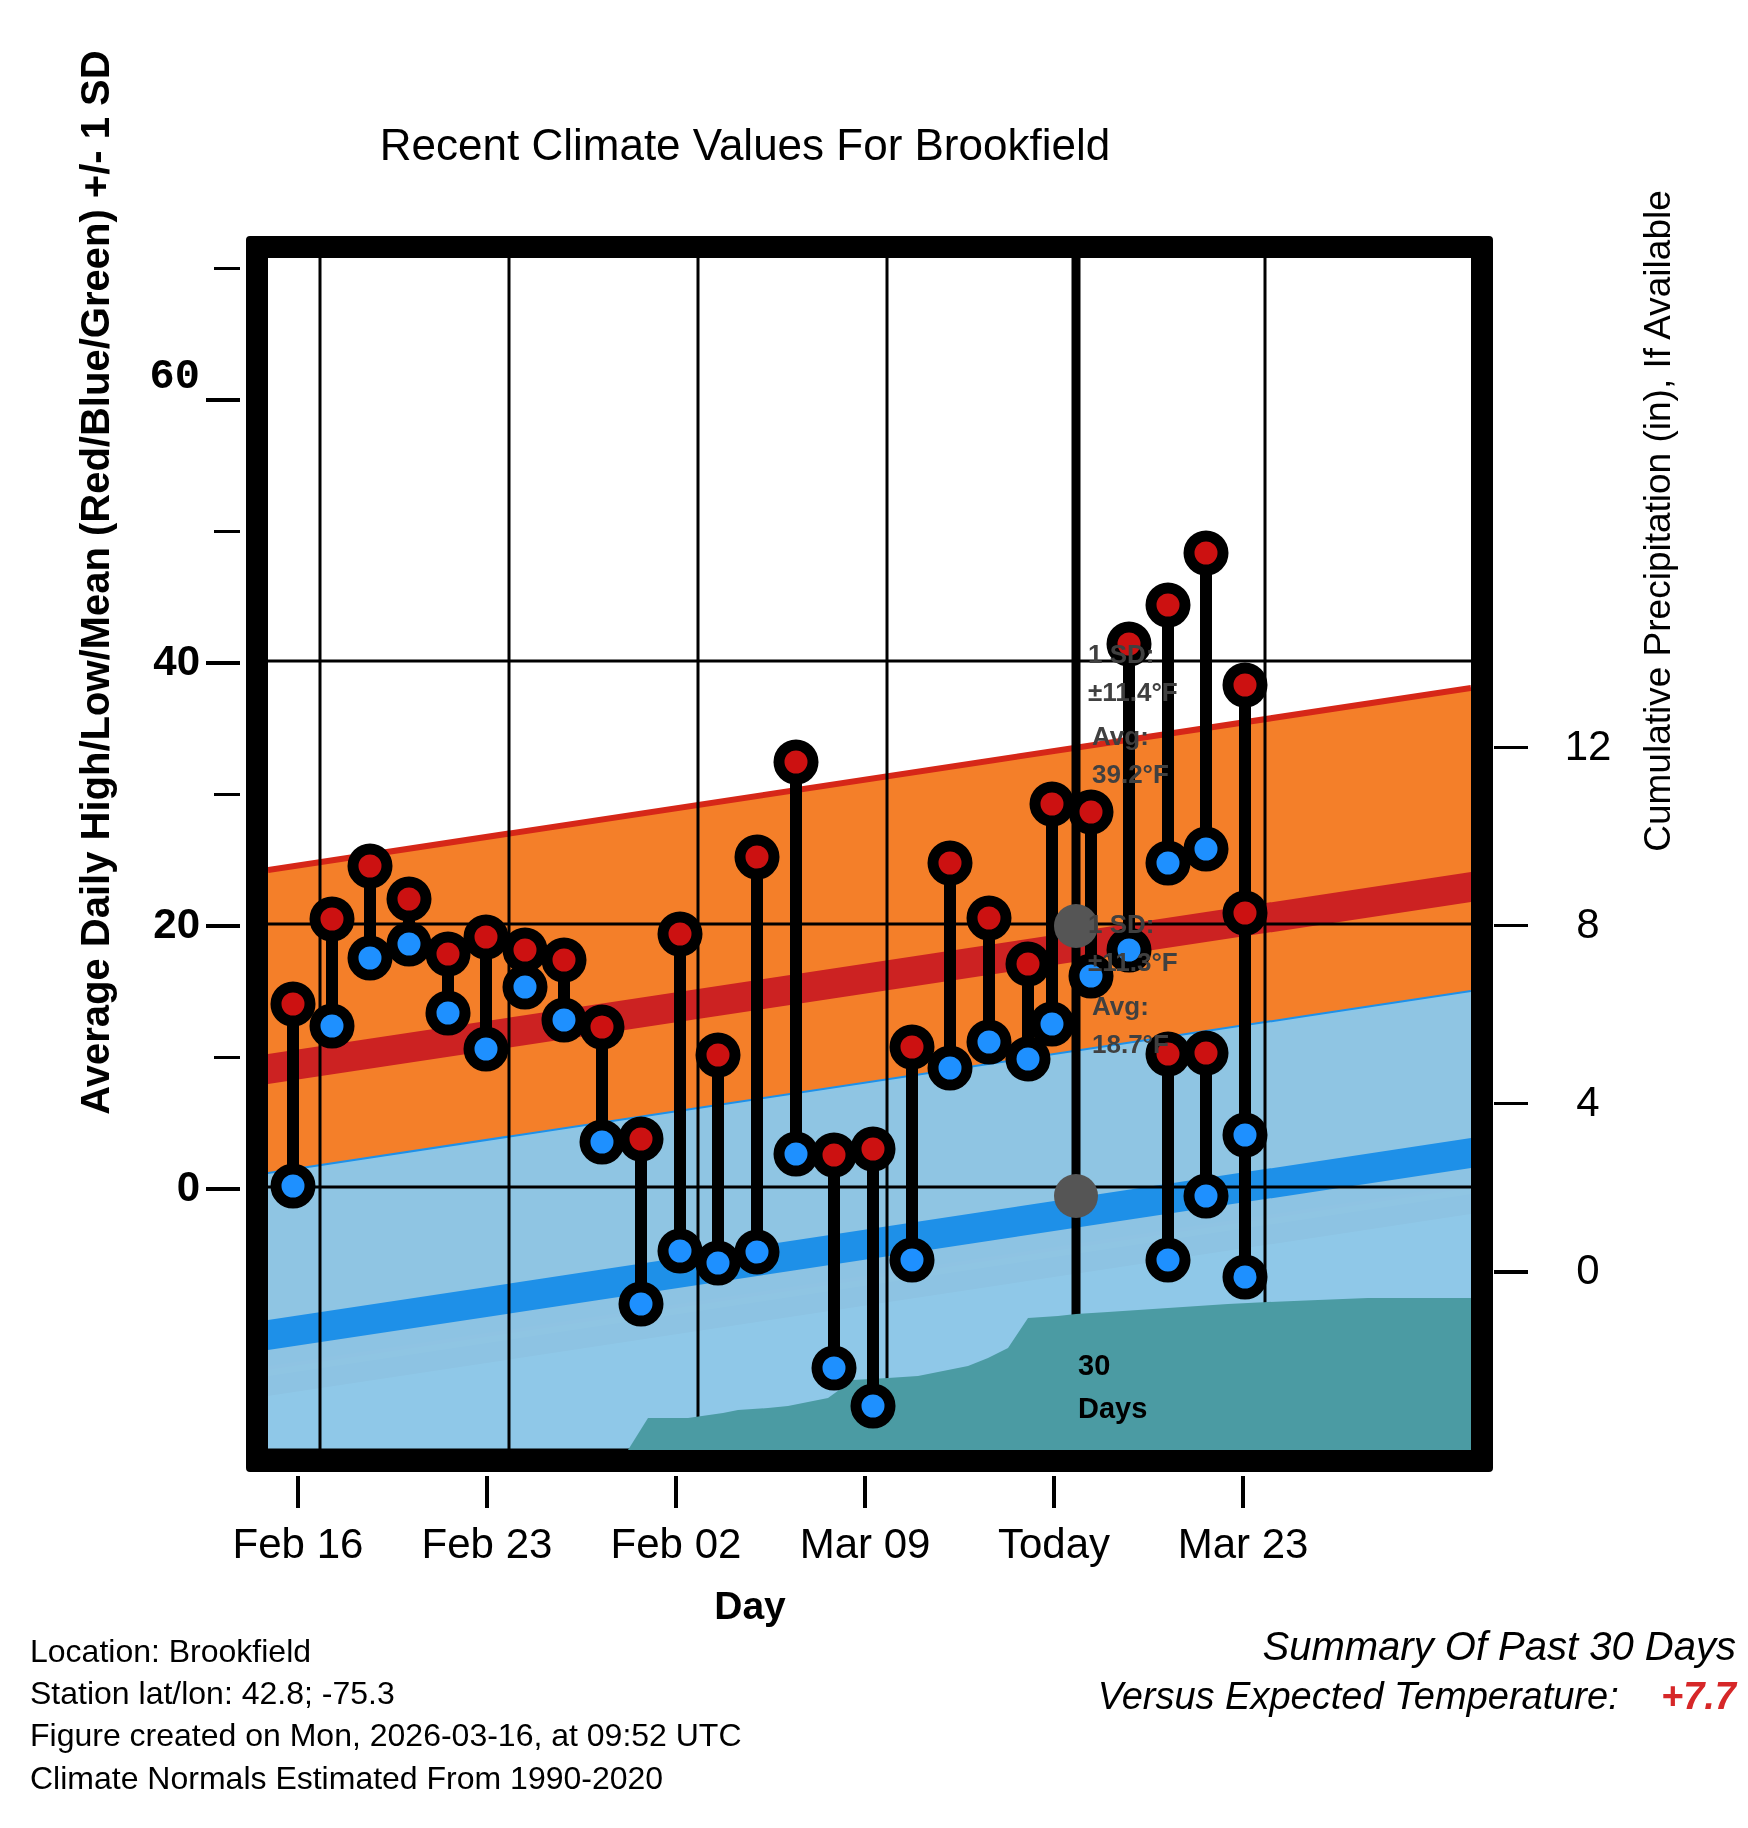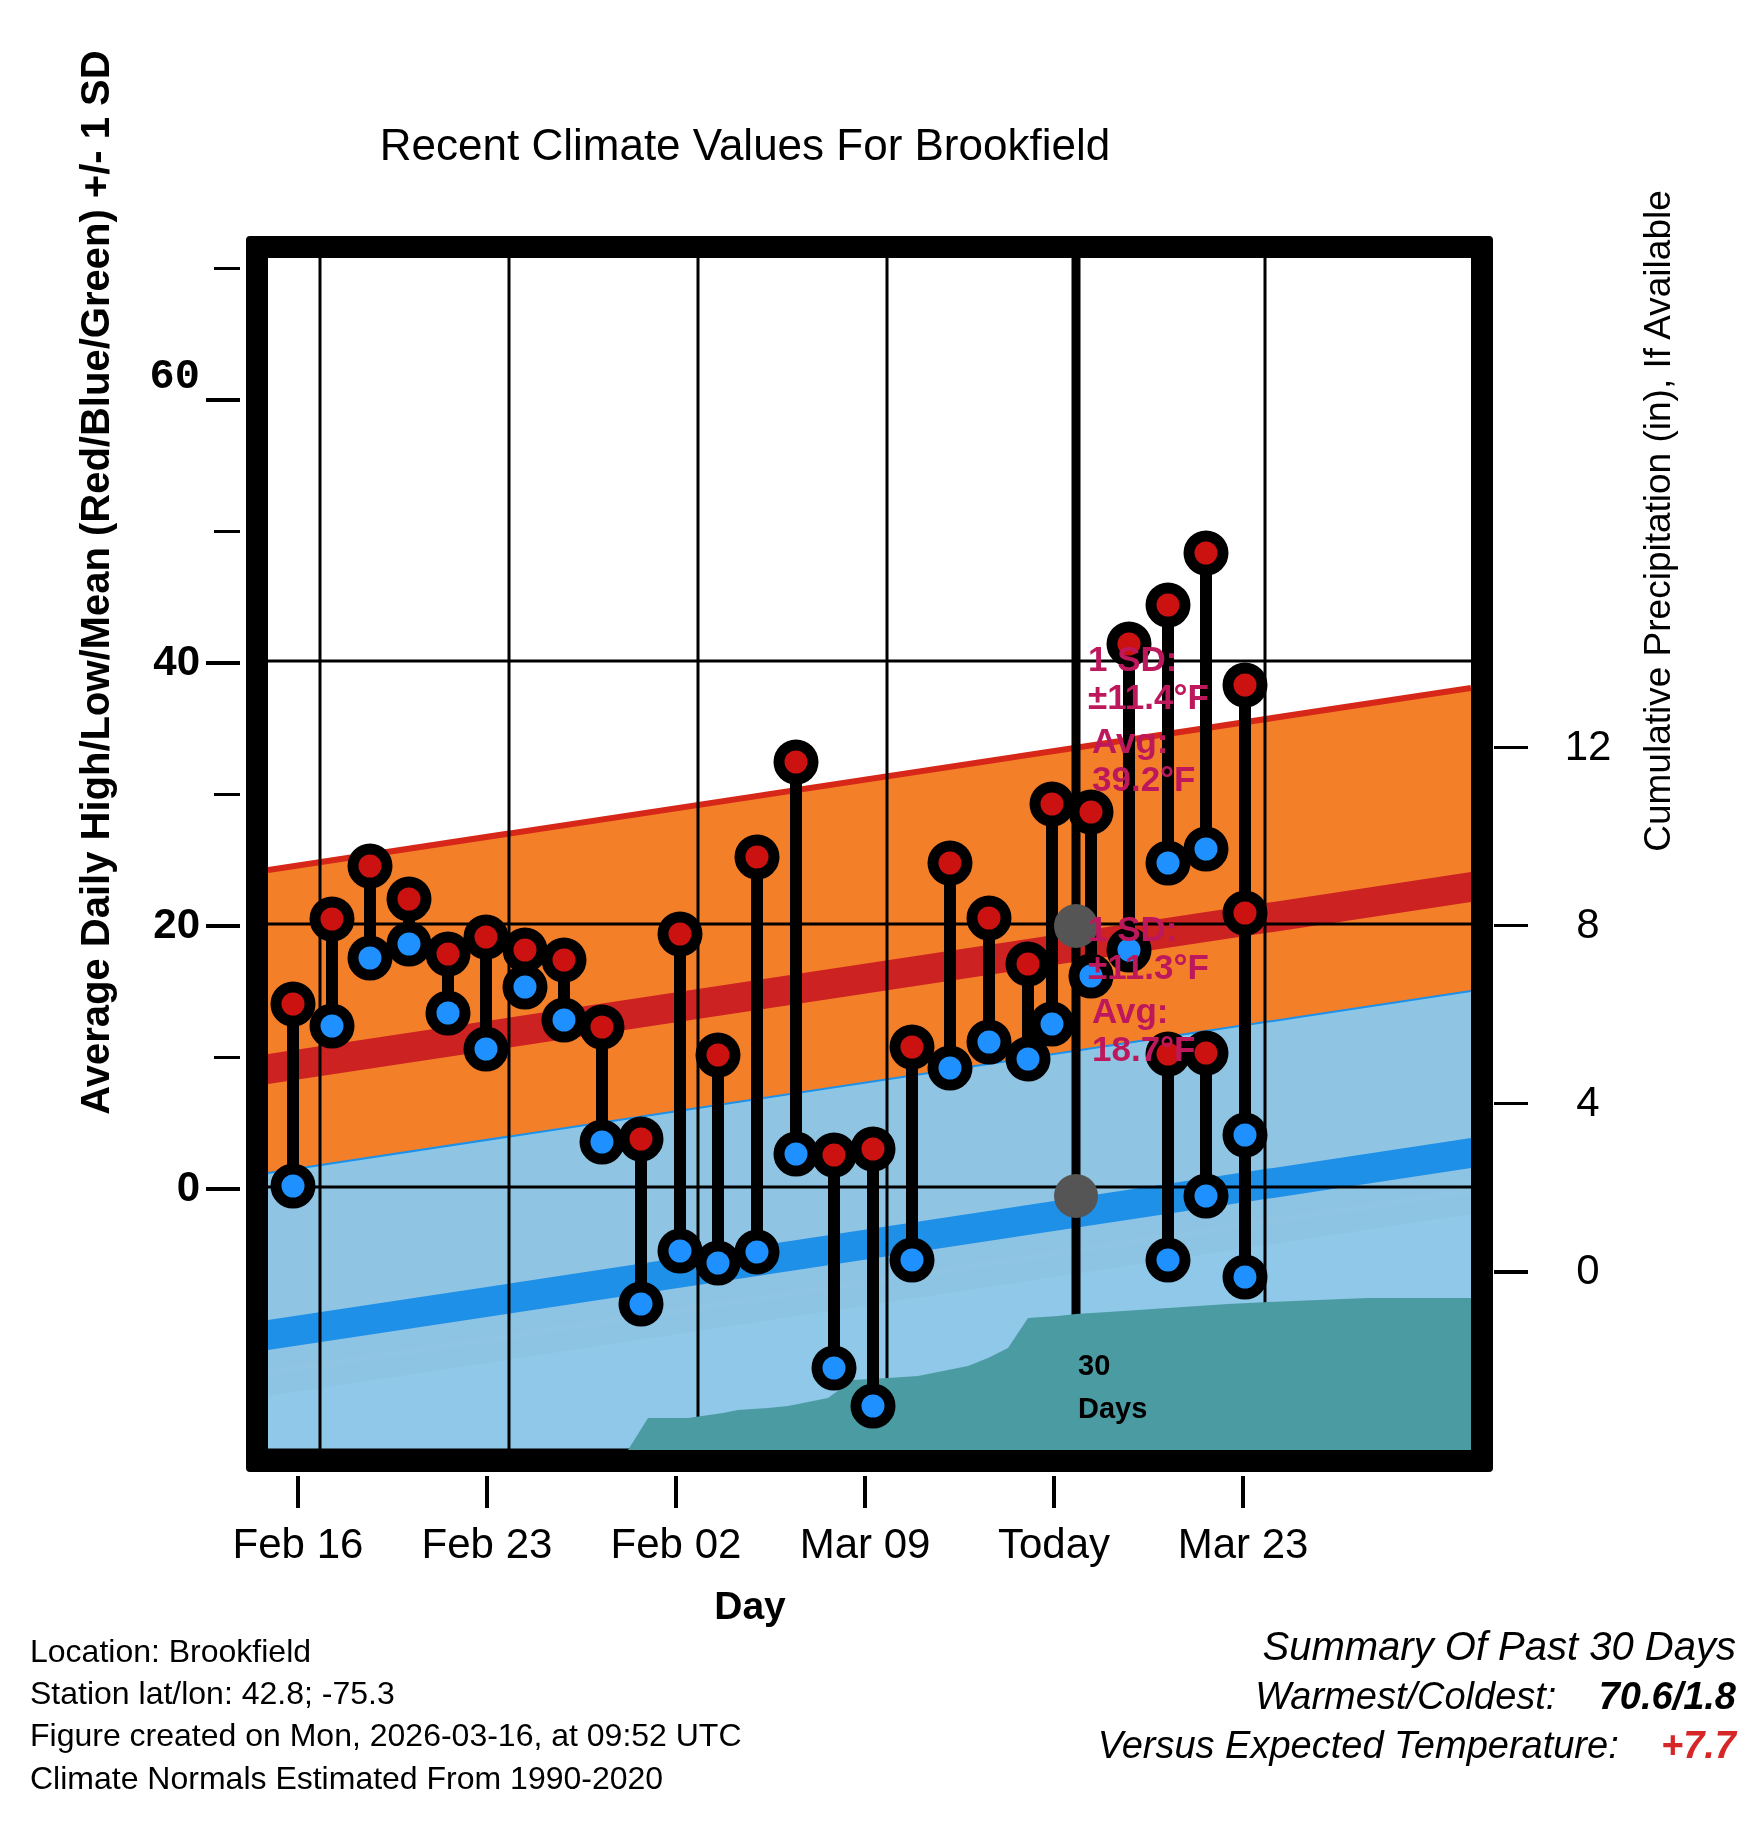--- a/index.html
+++ b/index.html
@@ -48,22 +48,22 @@
     font-size:42px;color:#000;
   }
   .xtick-label{
     position:absolute;text-align:center;width:220px;
     font-size:42px;color:#000;
   }
   .tickmark{position:absolute;background:#000;}
 
   
   .annot{
-    position:absolute;color:#be185d;font-weight:bold;
-    font-size:35px;line-height:1.08;white-space:pre;
+    position:absolute;color:#404040;font-weight:bold;
+    font-size:26px;line-height:1.08;white-space:pre;
   }
   .annot-black{
     position:absolute;color:#000;font-weight:bold;
     font-size:29px;line-height:1.1;white-space:pre;
   }
 
   
   #footer-left{
     position:absolute;left:30px;top:1630px;font-size:32px;color:#000;line-height:1.32;
   }
@@ -289,22 +289,17 @@
 <div id="footer-left">
   <div>Location: Brookfield</div>
   <div>Station lat/lon: 42.8; -75.3</div>
   <div>Figure created on Mon, 2026-03-16, at 09:52 UTC</div>
   <div>Climate Normals Estimated From 1990-2020</div>
 </div>
 
 <div id="footer-right">
   <div class="row sum-title">Summary Of Past 30 Days</div>
   <div class="row">
-    <span class="lbl">Warmest/Coldest:</span>
-    <span>&nbsp;&nbsp;</span>
-    <span class="v-bold">70.6/1.8</span>
-  </div>
-  <div class="row">
     <span class="lbl">Versus Expected Temperature:</span>
     <span>&nbsp;&nbsp;</span>
     <span class="v-red">+7.7</span>
   </div>
 </div>
 
 </body></html>

